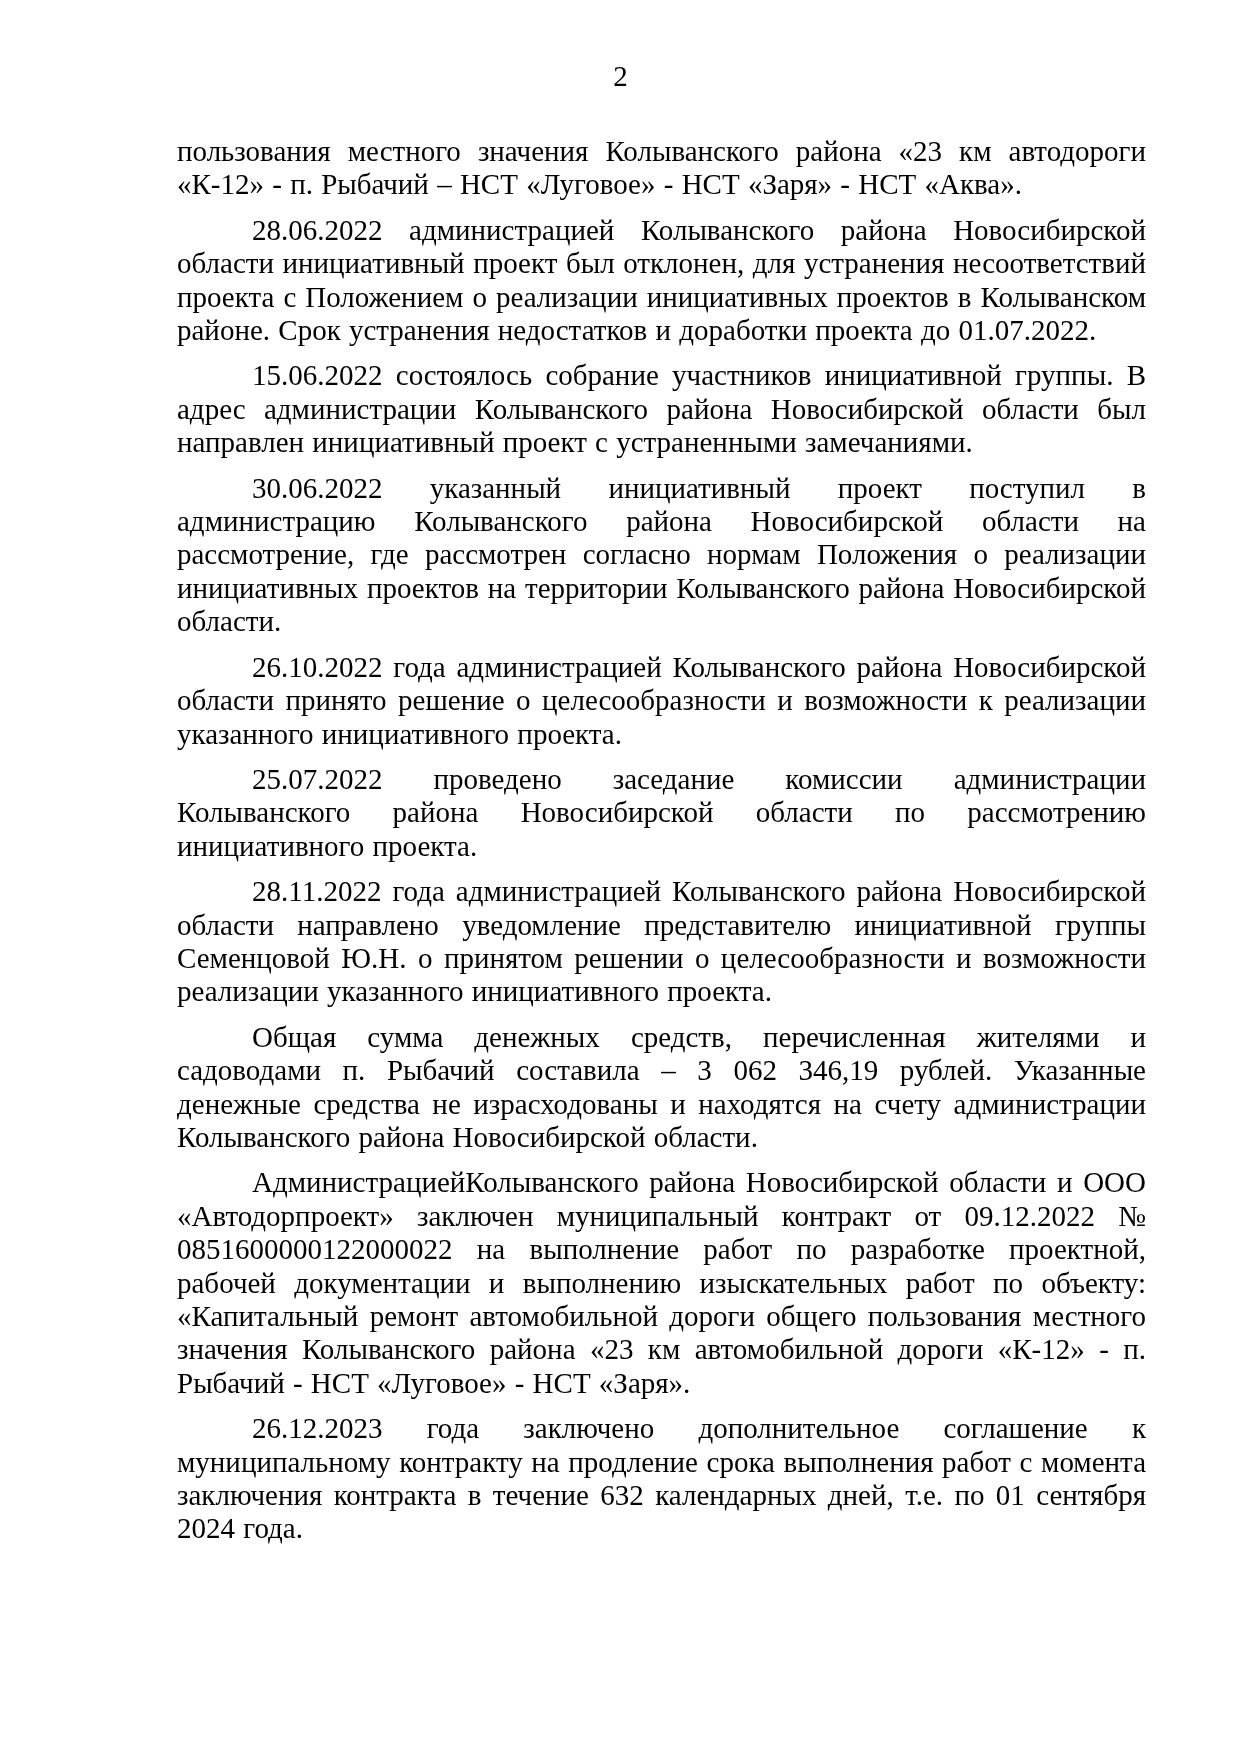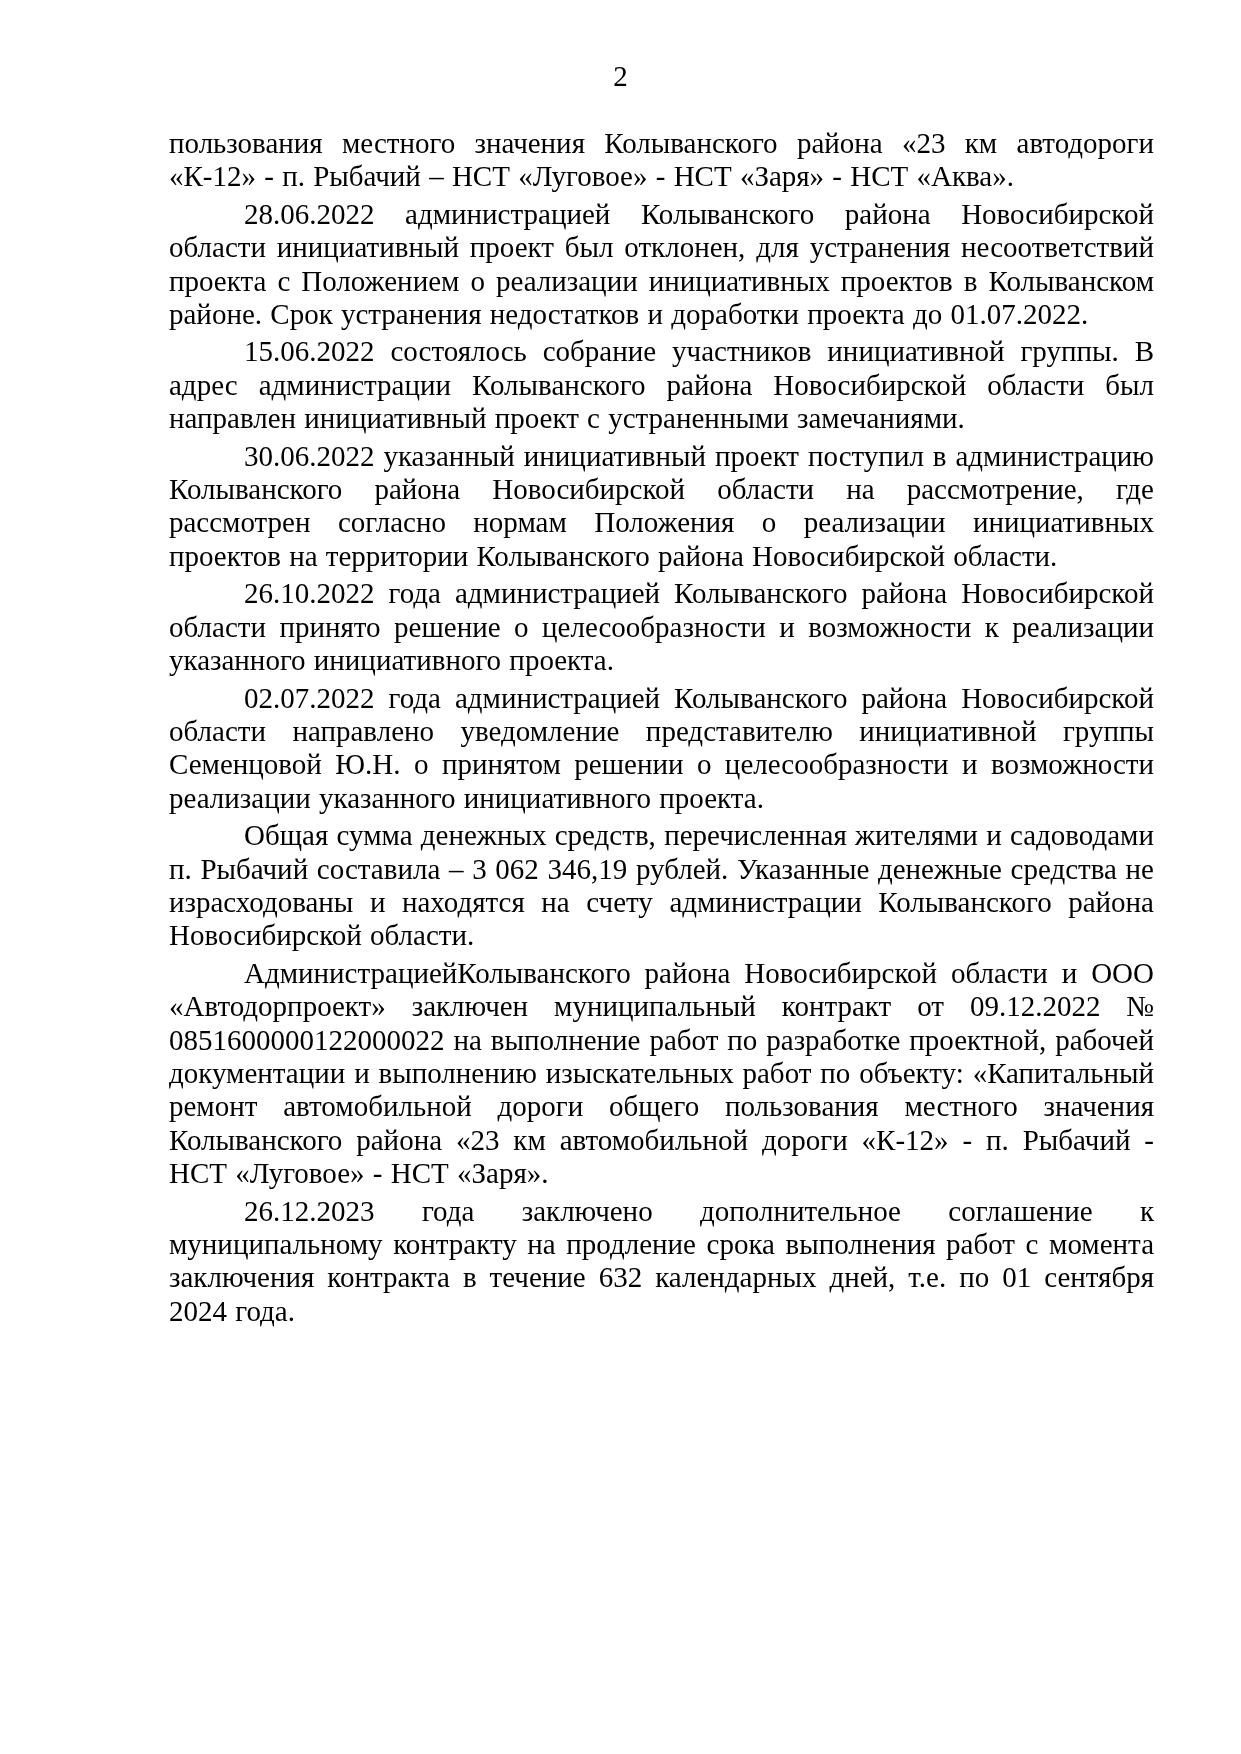--- a/index.html
+++ b/index.html
@@ -28,38 +28,39 @@
   .content {
     position: absolute;
     left: 165px;
     top: 123px;
     width: 993px;
     font-size: 29px;
     line-height: 33.4px;
     text-align: justify;
   }
   .para {
-    margin: 4px;
+    margin: 12px;
     padding: 0;
     word-spacing: 1px;
   }
   .para.indented {
     text-indent: 75px;
   }
 </style>
 </head>
 <body>
 
 <div class="page">
   <div class="page-number">2</div>
 
   <div class="content">
     <p class="para">пользования местного значения Колыванского района «23 км автодороги «К-12» - п. Рыбачий – НСТ «Луговое» - НСТ «Заря» - НСТ «Аква».</p>
     <p class="para indented">28.06.2022 администрацией Колыванского района Новосибирской области инициативный проект был отклонен, для устранения несоответствий проекта с Положением о реализации инициативных проектов в Колыванском районе. Срок устранения недостатков и доработки проекта до 01.07.2022.</p>
     <p class="para indented">15.06.2022 состоялось собрание участников инициативной группы. В адрес администрации Колыванского района Новосибирской области был направлен инициативный проект с устраненными замечаниями.</p>
     <p class="para indented">30.06.2022 указанный инициативный проект поступил в администрацию Колыванского района Новосибирской области на рассмотрение, где рассмотрен согласно нормам Положения о реализации инициативных проектов на территории Колыванского района Новосибирской области.</p>
     <p class="para indented">26.10.2022 года администрацией Колыванского района Новосибирской области принято решение о целесообразности и возможности к реализации указанного инициативного проекта.</p>
-    <p class="para indented">02.07.2022 года администрацией Колыванского района Новосибирской области направлено уведомление представителю инициативной группы Семенцовой Ю.Н. о принятом решении о целесообразности и возможности реализации указанного инициативного проекта.</p>
+    <p class="para indented">25.07.2022 проведено заседание комиссии администрации Колыванского района Новосибирской области по рассмотрению инициативного проекта.</p>
+    <p class="para indented">28.11.2022 года администрацией Колыванского района Новосибирской области направлено уведомление представителю инициативной группы Семенцовой Ю.Н. о принятом решении о целесообразности и возможности реализации указанного инициативного проекта.</p>
     <p class="para indented">Общая сумма денежных средств, перечисленная жителями и садоводами п. Рыбачий составила – 3 062 346,19 рублей. Указанные денежные средства не израсходованы и находятся на счету администрации Колыванского района Новосибирской области.</p>
     <p class="para indented">АдминистрациейКолыванского района Новосибирской области и ООО «Автодорпроект» заключен муниципальный контракт от 09.12.2022 № 0851600000122000022 на выполнение работ по разработке проектной, рабочей документации и выполнению изыскательных работ по объекту: «Капитальный ремонт автомобильной дороги общего пользования местного значения Колыванского района «23 км автомобильной дороги «К-12» - п. Рыбачий - НСТ «Луговое» - НСТ «Заря».</p>
     <p class="para indented">26.12.2023 года заключено дополнительное соглашение к муниципальному контракту на продление срока выполнения работ с момента заключения контракта в течение 632 календарных дней, т.е. по 01 сентября 2024 года.</p>
   </div>
 </div>
 
 </body></html>

